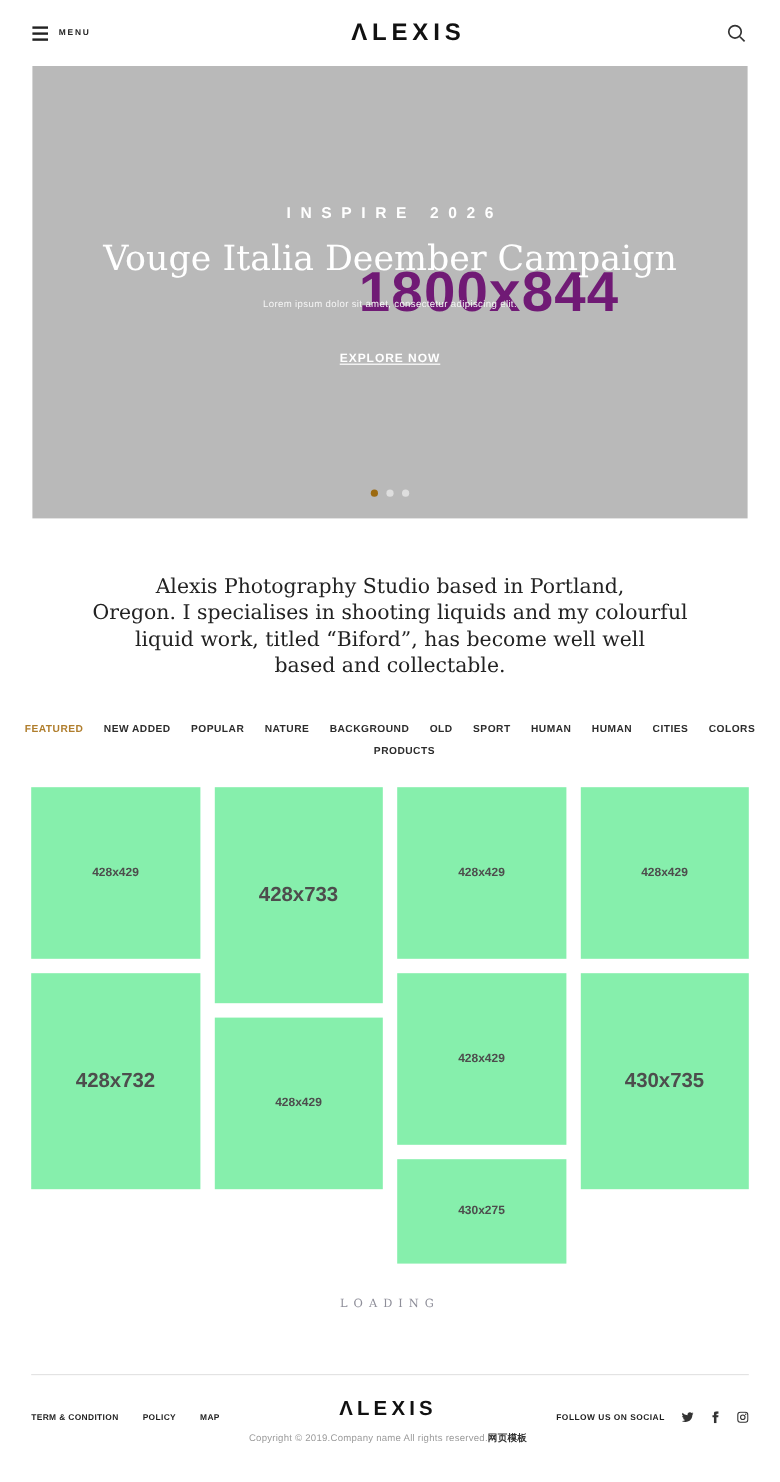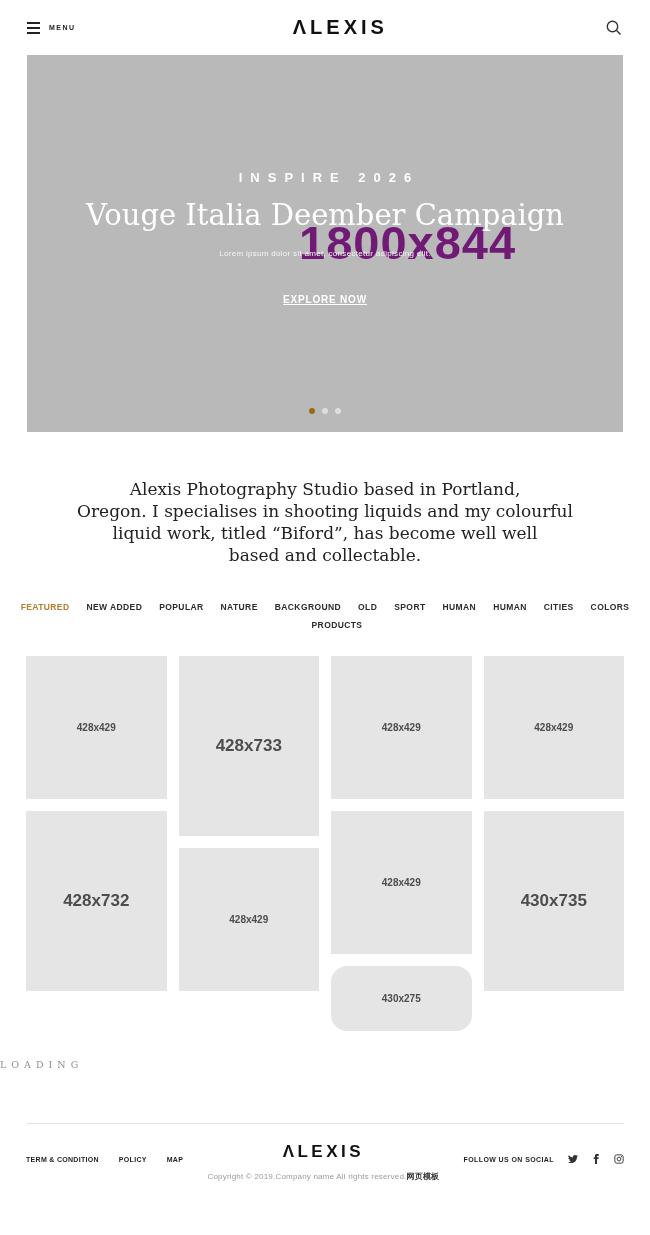--- a/index.html
+++ b/index.html
@@ -58,30 +58,30 @@
   .filter-item {
     font-size:8.5px; font-weight:bold; letter-spacing:0.4px; color:#2c2c2c;
     cursor:pointer; white-space:nowrap;
   }
   .filter-item.active { color:#b07e2d; }
 
   
   .gallery { margin:26px 26px 0; display:flex; gap:12px; }
   .g-col { flex:1; display:flex; flex-direction:column; gap:12px; }
   .tile {
-    background:#e5e5e5; display:flex; align-items:center; justify-content:center;
+    background:#86efac; display:flex; align-items:center; justify-content:center;
     color:#4d4d4d; font-weight:bold; cursor:pointer;
   }
   .tile.small { height:143px; font-size:10px; }
   .tile.tall  { height:180px; font-size:17px;text-align:right; }
-  .tile.short { height:65px;  font-size:10px;border-radius:16px; }
+  .tile.short { height:87px;  font-size:10px; }
 
   
   .loading {
-    margin-top:28px; font-family:"DejaVu Serif", serif;
+    margin-top:28px; text-align:center; font-family:"DejaVu Serif", serif;
     font-size:9.5px; letter-spacing:5px; color:#8e8e99;
   }
 
   
   .footer { margin:53px 26px 0; border-top:1px solid #e3e3e3; padding-top:18px; position:relative; }
   .footer-row { display:flex; justify-content:space-between; align-items:flex-start; }
   .footer-links { display:flex; gap:20px; margin-top:14px; }
   .footer-link { font-size:7px; font-weight:bold; letter-spacing:0.3px; color:#1f1f1f; cursor:pointer; white-space:nowrap; }
   .footer-center { text-align:center; display:flex; flex-direction:column; align-items:center; }
   .copyright { margin-top:9px; font-size:8px; color:#9b9b9b; letter-spacing:0.2px; }

